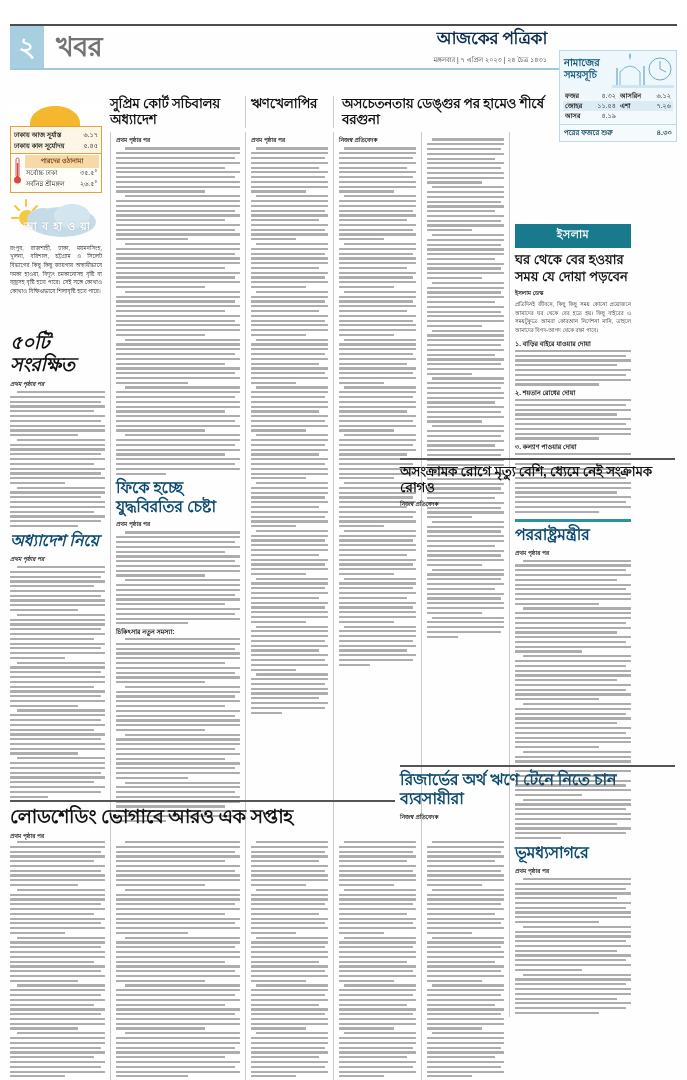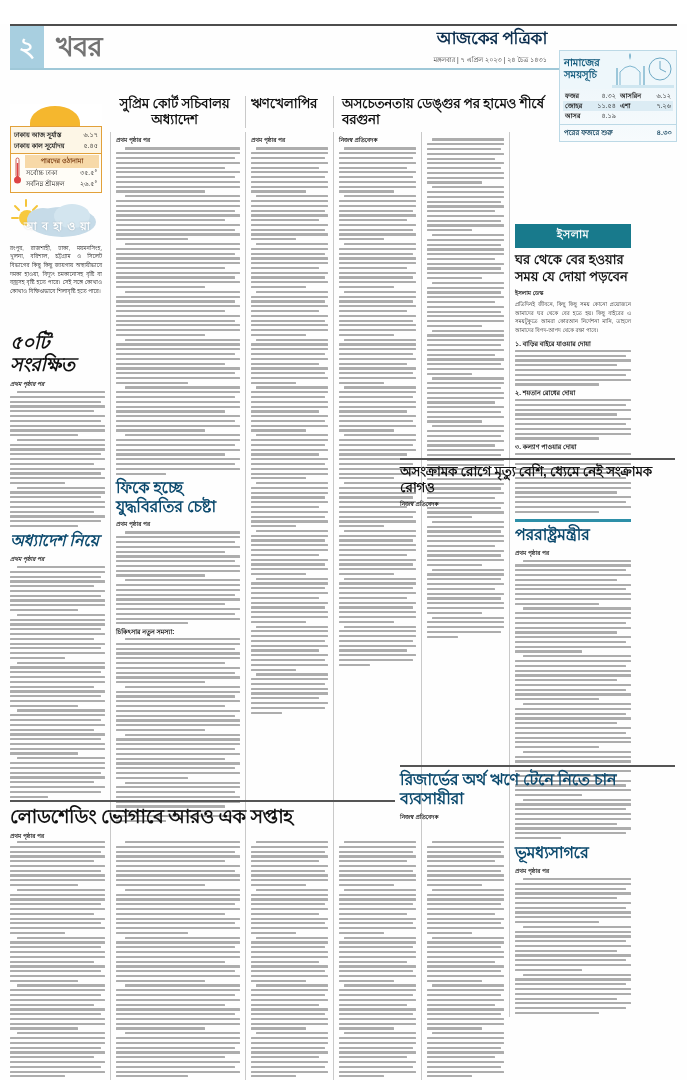--- a/index.html
+++ b/index.html
@@ -310,21 +310,21 @@
         <ellipse cx="62" cy="18" rx="18" ry="12" fill="#d3e5ef"></ellipse>
       </svg>
       <div class="cloud-label">আ ব হা ও য়া</div>
     </div>
     <div class="wxtext">রংপুর, রাজশাহী, ঢাকা, ময়মনসিংহ, খুলনা, বরিশাল, চট্টগ্রাম ও সিলেট বিভাগের কিছু কিছু জায়গায় অস্থায়ীভাবে দমকা হাওয়া, বিদ্যুৎ চমকানোসহ বৃষ্টি বা বজ্রসহ বৃষ্টি হতে পারে। সেই সঙ্গে কোথাও কোথাও বিক্ষিপ্তভাবে শিলাবৃষ্টি হতে পারে।</div>
   </div>
 
   <div class="body-area">
 
     <div style="display:flex; margin-left:100px;">
-      <div style="width:135px; padding-right:6px;text-align:center;">
+      <div style="width:135px; padding-right:6px;">
         <div class="hl1">সুপ্রিম কোর্ট সচিবালয় অধ্যাদেশ</div>
       </div>
       <div style="width:88px; padding-right:6px;" class="rule-v">
         <div class="hl1" style="padding-left:5px;">ঋণখেলাপির</div>
       </div>
       <div style="width:236px;" class="rule-v">
         <div class="hl1" style="padding-left:8px;">অসচেতনতায় ডেঙ্গুর পর হামেও শীর্ষে বরগুনা</div>
       </div>
     </div>
 

